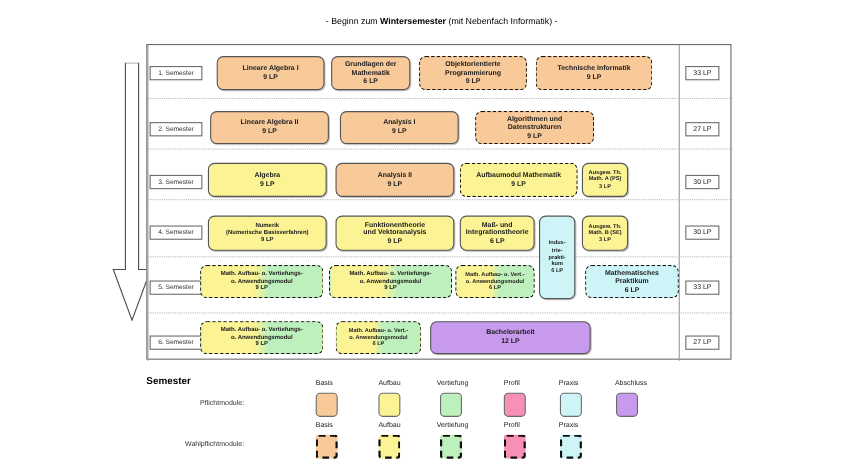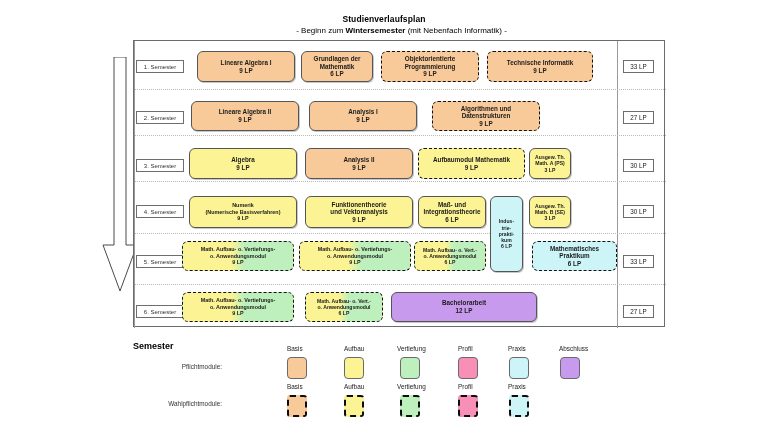--- a/index.html
+++ b/index.html
@@ -96,21 +96,20 @@
   }
   .sw.solid{border:1px solid #6a6a6a;box-shadow:none;}
   .sw.dashed{border:2px dashed #0d0d0d;border-radius:3px;}
 </style>
 </head>
 <body>
 
 <div id="stage">
 
   <div class="title-block">
-    <div class="title-main">Studienverlaufsplan</div>
     <div class="title-sub"><span>- Beginn zum </span><b>Wintersemester</b><span> (mit Nebenfach Informatik) -</span></div>
   </div>
 
   <div class="arrow">
     <svg width="40" height="235" viewBox="0 0 40 235">
       <polygon points="14,0 26,0 26,188 37,188 20,234 3,188 14,188" fill="#ffffff" stroke="#4a4a4a" stroke-width="1"></polygon>
     </svg>
   </div>
 
   <div class="frame">

